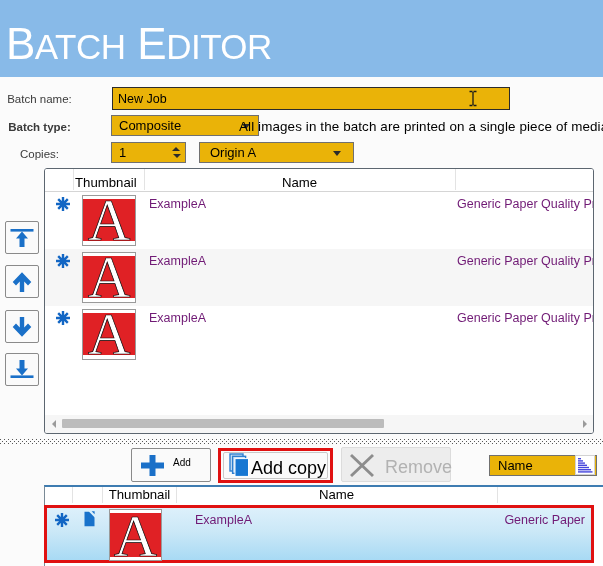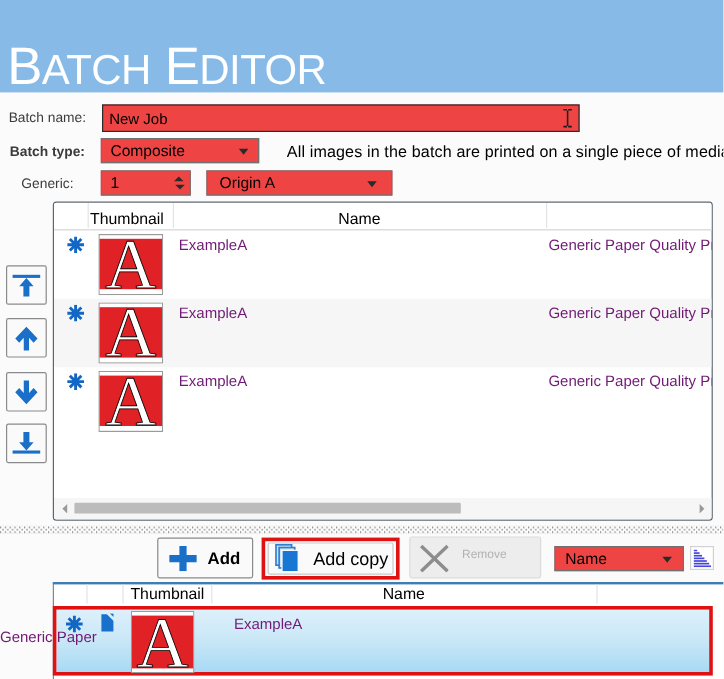--- a/index.html
+++ b/index.html
@@ -1,50 +1,50 @@
 <!DOCTYPE html>
 <html><head>
 <meta charset="utf-8">
 <style>
   html,body{margin:0;padding:0;}
   body{width:603px;height:566px;position:relative;overflow:hidden;
        font-family:"Liberation Sans",sans-serif;background:#fbfbfb;}
   .abs{position:absolute;}
   .hdr{left:0;top:0;width:603px;height:77px;background:#88bae8;}
-  .title{left:6px;top:22px;color:#fff;font-size:44px;line-height:44px;letter-spacing:-0.5px;white-space:nowrap;margin-top:12px;}
+  .title{left:6px;top:22px;color:#fff;font-size:44px;line-height:44px;letter-spacing:-0.5px;white-space:nowrap;}
   .title .sm{font-size:35px;}
   .lbl{font-size:11.5px;color:#3b3b3b;text-align:center;width:79px;left:0;}
-  .box{background:#ef4444;border:1px solid #707070;box-sizing:border-box;font-size:13px;color:#000;}
+  .box{background:#eab308;border:1px solid #707070;box-sizing:border-box;font-size:13px;color:#000;margin-left:27px;}
   .tri-d{width:0;height:0;border-left:4.5px solid transparent;border-right:4.5px solid transparent;border-top:5px solid #2b2b2b;}
   .tri-u{width:0;height:0;border-left:4px solid transparent;border-right:4px solid transparent;border-bottom:4.5px solid #2b2b2b;}
   .navy{color:#701a75;font-size:12.5px;}
   .btn{background:#fafafa;border:1px solid #8a8a8a;border-radius:2px;box-sizing:border-box;}
 </style>
 </head>
 <body>
 
 <div class="abs hdr"></div>
 <div class="abs title">B<span class="sm">ATCH</span> E<span class="sm">DITOR</span></div>
 
 <div class="abs lbl" style="top:93px;">Batch name:</div>
 <div class="abs box" style="left:85px;top:87px;width:398px;height:23px;border-color:#2b2b2b;">
   <div class="abs" style="left:5px;top:4px;font-size:12.5px;">New Job</div>
 </div>
 <svg class="abs" style="left:467px;top:90px;" width="12" height="17" viewBox="0 0 12 17">
   <path d="M2.5 1.5 H5.5 M6.5 1.5 H9.5 M6 2 V15 M2.5 15.5 H5.5 M6.5 15.5 H9.5" stroke="#1b1b1b" stroke-width="1.3" fill="none"></path>
 </svg>
 
 <div class="abs lbl" style="top:121px;font-weight:bold;">Batch type:</div>
-<div class="abs box" style="left:84px;top:115px;width:132px;height:21px;">
+<div class="abs box" style="left:84px;top:115px;width:148px;height:21px;">
   <div class="abs" style="left:7px;top:2px;">Composite</div>
   <div class="abs tri-d" style="right:8px;top:8px;"></div>
 </div>
 <div class="abs" style="left:239px;top:119px;width:364px;font-size:13.4px;letter-spacing:0.12px;color:#000;white-space:nowrap;overflow:hidden;">All images in the batch are printed on a single piece of media</div>
 
-<div class="abs lbl" style="top:148px;">Generic:</div>
+<div class="abs lbl" style="top:148px;">Copies:</div>
 <div class="abs box" style="left:84px;top:142px;width:75px;height:21px;">
   <div class="abs" style="left:7px;top:2px;">1</div>
   <div class="abs tri-u" style="right:5px;top:4px;"></div>
   <div class="abs tri-d" style="right:4.5px;top:11px;border-top-width:4.5px;border-left-width:4px;border-right-width:4px;"></div>
 </div>
 <div class="abs box" style="left:172px;top:142px;width:155px;height:21px;">
   <div class="abs" style="left:10px;top:2px;">Origin A</div>
   <div class="abs tri-d" style="right:12px;top:8px;"></div>
 </div>
 
@@ -134,36 +134,36 @@
         <rect x="2" y="3" width="1" height="1" fill="#585858"></rect>
 </pattern>
     </defs>
 <rect width="603" height="7" fill="url(#dp)"></rect>
   </svg>
 
 <div class="abs btn" style="left:131px;top:448px;width:80px;height:34px;"></div>
 <svg class="abs" style="left:141px;top:455px;" width="23" height="21" viewBox="0 0 23 21">
   <path d="M8.5 0 H14.5 V7.5 H23 V13.5 H14.5 V21 H8.5 V13.5 H0 V7.5 H8.5 Z" fill="#1a70c8"></path>
 </svg>
-<div class="abs" style="left:173px;top:457px;font-size:14px;color:#000;font-weight:bold;">Add</div>
+<div class="abs" style="left:173px;top:457px;font-size:10px;color:#000;">Add</div>
 
 <div class="abs" style="left:218px;top:448px;width:115px;height:35px;border:3px solid #e01111;box-sizing:border-box;"></div>
 <div class="abs btn" style="left:223px;top:452px;width:105px;height:27px;border-color:#c9c9c9;"></div>
 <svg class="abs" style="left:229px;top:453px;" width="21" height="24" viewBox="0 0 21 24">
   <rect x="1" y="1" width="13" height="17" fill="#cfe3f5" stroke="#2e7fd0" stroke-width="1.4"></rect>
   <rect x="3.6" y="3.3" width="13" height="17" fill="#cfe3f5" stroke="#2e7fd0" stroke-width="1.4"></rect>
   <rect x="6" y="5.6" width="13.5" height="17.8" fill="#1777d2" stroke="#fff" stroke-width="1"></rect>
 </svg>
-<div class="abs" style="left:261px;top:458px;font-size:15px;color:#000;">Add copy</div>
+<div class="abs" style="left:251px;top:458px;font-size:18px;color:#000;">Add copy</div>
 
 <div class="abs" style="left:341px;top:447px;width:110px;height:35px;background:#ededed;border:1px solid #dcdcdc;border-radius:2px;box-sizing:border-box;"></div>
 <svg class="abs" style="left:350px;top:454px;" width="24" height="23" viewBox="0 0 24 23">
   <path d="M2 0 L12 9.5 L22 0 L24 2 L14 11.5 L24 21 L22 23 L12 13.5 L2 23 L0 21 L10 11.5 L0 2 Z" fill="#8d8d8d"></path>
 </svg>
-<div class="abs" style="left:385px;top:457px;font-size:10px;color:#b2b2b2;">Remove</div>
+<div class="abs" style="left:385px;top:457px;font-size:18px;color:#b2b2b2;">Remove</div>
 
 <div class="abs box" style="left:462px;top:455px;width:108px;height:21px;">
   <div class="abs" style="left:8px;top:2px;">Name</div>
   <div class="abs tri-d" style="right:9px;top:8px;"></div>
 </div>
 
 <div class="abs" style="left:575px;top:455px;width:20px;height:20px;border:1px solid #d2d2d2;background:#fff;box-sizing:border-box;"></div>
 <svg class="abs" style="left:578px;top:458px;" width="15" height="15" viewBox="0 0 15 15">
   <g fill="#4646dc">
     <rect x="0" y="0" width="3" height="1.4"></rect>
@@ -194,13 +194,13 @@
   <path d="M0.5 0.8 L5.9 0.8 L10.5 5.4 L10.5 15.2 L0.5 15.2 Z" fill="#1872cb"></path>
   <path d="M5.4 0 L11.3 5.9" stroke="#d8eefa" stroke-width="1.6" fill="none"></path>
   <path d="M7.6 0.2 L10.6 0.2 L10.6 3.2 Z" fill="#1872cb"></path>
 </svg>
 <svg class="abs" style="left:109px;top:509px;" width="53" height="52" viewBox="0 0 53 52">
   <rect x="0.5" y="0.5" width="52" height="51" fill="#fff" stroke="#9a9a9a"></rect>
   <rect x="1" y="4" width="51" height="44" fill="#e02125"></rect>
   <text x="26.5" y="46.5" font-family="Liberation Serif" font-size="60" text-anchor="middle" fill="#fff" stroke="#000" stroke-width="0.7">A</text>
 </svg>
 <div class="abs navy" style="left:195px;top:513px;">ExampleA</div>
-<div class="abs navy" style="left:0;top:524px;width:585px;">Generic Paper</div>
+<div class="abs navy" style="left:0;top:513px;width:585px;text-align:right;">Generic Paper</div>
 
 </body></html>

